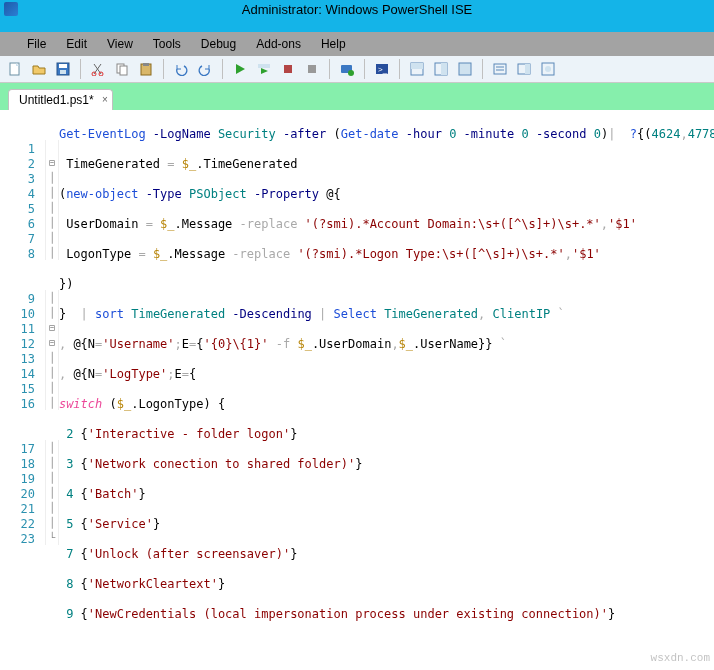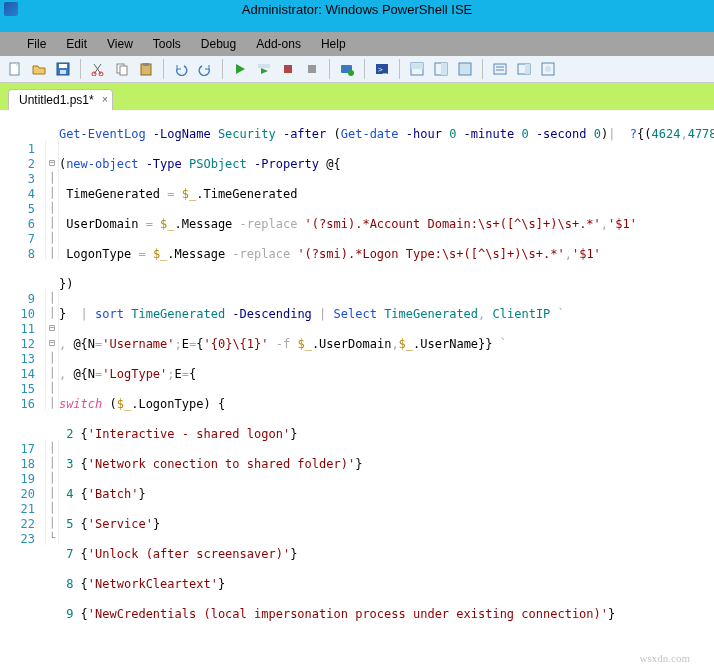--- a/index.html
+++ b/index.html
@@ -55,21 +55,21 @@
     }
     .toolbar .btn {
       width: 22px;
       height: 22px;
       display: flex;
       align-items: center;
       justify-content: center;
       border-radius: 2px;
     }
     .tabbar {
-      background: #bef264;
+      background: #86efac;
       display: flex;
       padding: 6px 1px 0 8px;
     }
     .tab {
       background: #fff;
       border: 1px solid #c0c0c0;
       border-bottom: none;
       border-radius: 4px 4px 0 0;
       padding: 3px 18px 3px 10px;
       font-size: 12px;
@@ -111,24 +111,24 @@
     .c-param { color: #000080; }
     .c-str { color: #8b0000; }
     .c-var { color: #b8860b; }
     .c-op { color: #a9a9a9; }
     .c-type { color: #008080; }
     .c-kwd { color: #ec4899; font-style: italic; }
     .c-c { color:#000; }
     .watermark {
       position: fixed;
       bottom: 6px;
-      right: 24px;
+      right: 4px;
       font-size: 11px;
       color: rgba(0,0,0,0.25);
-      font-family: Liberation Serif, serif;
+      font-family: Liberation Mono, monospace;
     }
   </style>
 </head>
 <body>
 
 <div class="titlebar">
   <span class="title-icon"></span>
   <span>Administrator: Windows PowerShell ISE</span>
 </div>
 
@@ -283,30 +283,30 @@
     <div>9</div><div>10</div><div>11</div><div>12</div><div>13</div><div>14</div><div>15</div><div>16</div>
     <div>17</div><div>18</div><div>19</div><div>20</div><div>21</div><div>22</div><div>23</div>
   </div>
   <div class="fold-col">
     <div></div><div>⊟</div><div>│</div><div>│</div><div>│</div><div>│</div><div>│</div><div>│</div>
     <div>│</div><div>│</div><div>⊟</div><div>⊟</div><div>│</div><div>│</div><div>│</div><div>│</div>
     <div>│</div><div>│</div><div>│</div><div>│</div><div>│</div><div>│</div><div>└</div>
   </div>
   <div class="code">
 <div><span class="c-cmd">Get-EventLog</span> <span class="c-param">-LogName</span> <span class="c-type">Security</span> <span class="c-param">-after</span> <span class="c-c">(</span><span class="c-cmd">Get-date</span> <span class="c-param">-hour</span> <span class="c-type">0</span> <span class="c-param">-minute</span> <span class="c-type">0</span> <span class="c-param">-second</span> <span class="c-type">0</span><span class="c-c">)</span><span class="c-op">|</span>  <span class="c-cmd">?</span><span class="c-c">{(</span><span class="c-type">4624</span><span class="c-op">,</span><span class="c-type">4778</span></div>
+<div> <span class="c-c">TimeGenerated</span> <span class="c-op">=</span> <span class="c-var">$_</span><span class="c-c">.TimeGenerated</span></div>
 <div><span class="c-c">(</span><span class="c-cmd">new-object</span> <span class="c-param">-Type</span> <span class="c-type">PSObject</span> <span class="c-param">-Property</span> <span class="c-c">@{</span></div>
-<div> <span class="c-c">TimeGenerated</span> <span class="c-op">=</span> <span class="c-var">$_</span><span class="c-c">.TimeGenerated</span></div>
 <div> <span class="c-c">UserDomain</span> <span class="c-op">=</span> <span class="c-var">$_</span><span class="c-c">.Message</span> <span class="c-op">-replace</span> <span class="c-str">'(?smi).*Account Domain:\s+([^\s]+)\s+.*'</span><span class="c-op">,</span><span class="c-str">'$1'</span></div>
 <div> <span class="c-c">LogonType</span> <span class="c-op">=</span> <span class="c-var">$_</span><span class="c-c">.Message</span> <span class="c-op">-replace</span> <span class="c-str">'(?smi).*Logon Type:\s+([^\s]+)\s+.*'</span><span class="c-op">,</span><span class="c-str">'$1'</span></div>
 <div><span class="c-c">})</span></div>
 <div><span class="c-c">}</span>  <span class="c-op">|</span> <span class="c-cmd">sort</span> <span class="c-type">TimeGenerated</span> <span class="c-param">-Descending</span> <span class="c-op">|</span> <span class="c-cmd">Select</span> <span class="c-type">TimeGenerated</span><span class="c-op">,</span> <span class="c-type">ClientIP</span> <span class="c-op">`</span></div>
 <div><span class="c-op">,</span> <span class="c-c">@{</span><span class="c-c">N</span><span class="c-op">=</span><span class="c-str">'Username'</span><span class="c-op">;</span><span class="c-c">E</span><span class="c-op">=</span><span class="c-c">{</span><span class="c-str">'{0}\{1}'</span> <span class="c-op">-f</span> <span class="c-var">$_</span><span class="c-c">.UserDomain</span><span class="c-op">,</span><span class="c-var">$_</span><span class="c-c">.UserName}} </span><span class="c-op">`</span></div>
 <div><span class="c-op">,</span> <span class="c-c">@{</span><span class="c-c">N</span><span class="c-op">=</span><span class="c-str">'LogType'</span><span class="c-op">;</span><span class="c-c">E</span><span class="c-op">=</span><span class="c-c">{</span></div>
 <div><span class="c-kwd">switch</span> <span class="c-c">(</span><span class="c-var">$_</span><span class="c-c">.LogonType) {</span></div>
-<div> <span class="c-type">2</span> <span class="c-c">{</span><span class="c-str">'Interactive - shared logon'</span><span class="c-c">}</span></div>
+<div> <span class="c-type">2</span> <span class="c-c">{</span><span class="c-str">'Interactive - folder logon'</span><span class="c-c">}</span></div>
 <div> <span class="c-type">3</span> <span class="c-c">{</span><span class="c-str">'Network conection to shared folder)'</span><span class="c-c">}</span></div>
 <div> <span class="c-type">4</span> <span class="c-c">{</span><span class="c-str">'Batch'</span><span class="c-c">}</span></div>
 <div> <span class="c-type">5</span> <span class="c-c">{</span><span class="c-str">'Service'</span><span class="c-c">}</span></div>
 <div> <span class="c-type">7</span> <span class="c-c">{</span><span class="c-str">'Unlock (after screensaver)'</span><span class="c-c">}</span></div>
 <div> <span class="c-type">8</span> <span class="c-c">{</span><span class="c-str">'NetworkCleartext'</span><span class="c-c">}</span></div>
 <div> <span class="c-type">9</span> <span class="c-c">{</span><span class="c-str">'NewCredentials (local impersonation process under existing connection)'</span><span class="c-c">}</span></div>
 
 
 
 

